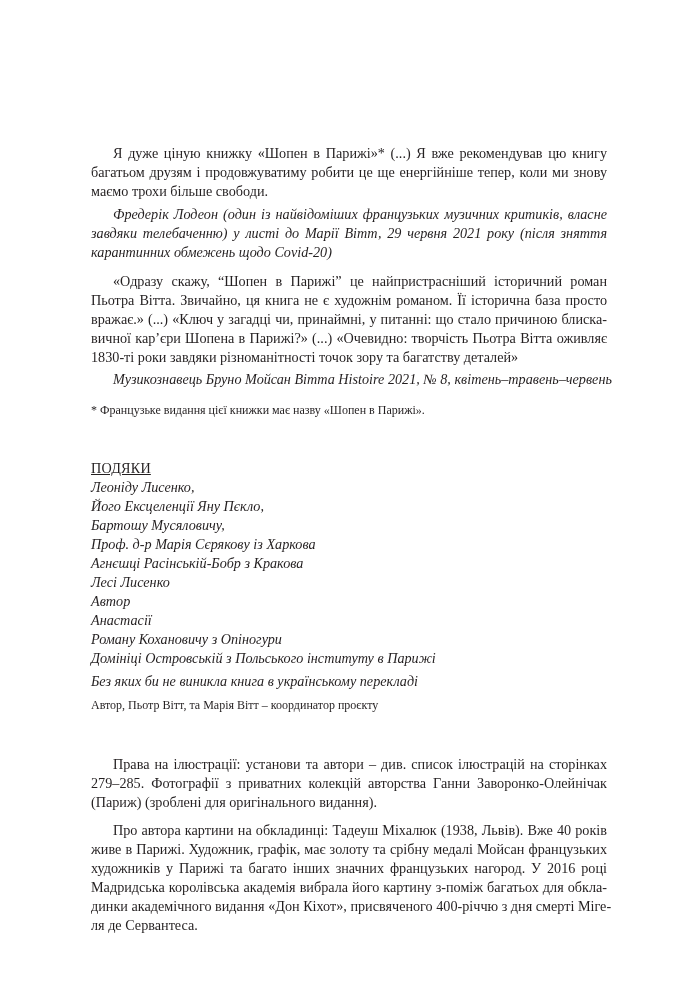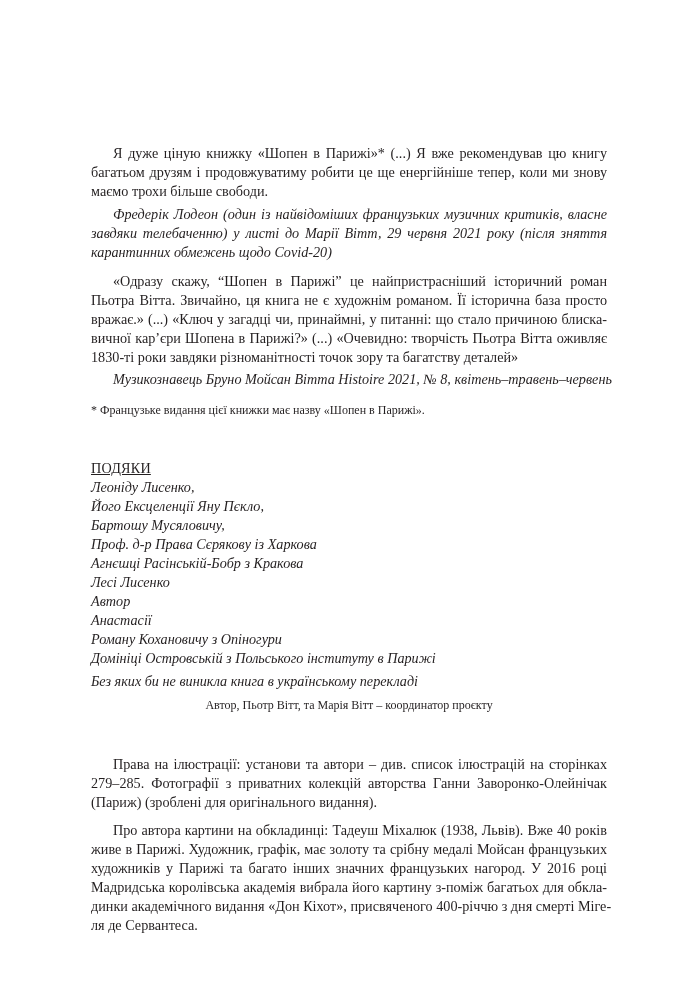--- a/index.html
+++ b/index.html
@@ -10,21 +10,21 @@
       font-size: 14.2px;
     }
     .page { position: absolute; left: 91px; top: 0; width: 516px; }
     .line {
       position: absolute; left: 0; width: 516px;
       white-space: nowrap; line-height: 18px; height: 18px; margin-top: 46px;
     }
     .j { text-align: justify; text-align-last: justify; }
     .ind { left: 22px; width: 494px; }
     .it { font-style: italic; }
-    .right { text-align: center; }
+    .right { text-align: left; }
     .heading { letter-spacing: 0.2px; text-decoration: underline; }
     .small { font-size: 12px; }
   </style>
 </head>
 <body>
 
 <div class="page">
 
   <div>
     <div class="line j ind" style="top:98px">Я дуже ціную книжку «Шопен в Парижі»* (...) Я вже рекомендував цю книгу</div>
@@ -46,21 +46,21 @@
   </div>
   <div class="line j ind it" style="top:324px">Музикознавець Бруно Мойсан Вітта Histoire 2021, № 8, квітень–травень–червень</div>
 
   <div class="line small" style="top:355px">* Французьке видання цієї книжки має назву «Шопен в Парижі».</div>
 
   <div>
     <div class="line heading" style="top:413px">ПОДЯКИ</div>
     <div class="line it" style="top:432px">Леоніду Лисенко,</div>
     <div class="line it" style="top:451px">Його Ексцеленції Яну Пєкло,</div>
     <div class="line it" style="top:470px">Бартошу Мусяловичу,</div>
-    <div class="line it" style="top:489px">Проф. д-р Права Сєрякову із Харкова</div>
+    <div class="line it" style="top:489px">Проф. д-р Марія Сєрякову із Харкова</div>
     <div class="line it" style="top:508px">Агнєшці Расінській-Бобр з Кракова</div>
     <div class="line it" style="top:527px">Лесі Лисенко</div>
     <div class="line it" style="top:546px">Автор</div>
     <div class="line it" style="top:565px">Анастасії</div>
     <div class="line it" style="top:584px">Роману Кохановичу з Опінoгури</div>
     <div class="line it" style="top:603px">Домініці Островській з Польського інституту в Парижі</div>
     <div class="line it" style="top:626px">Без яких би не виникла книга в українському перекладі</div>
     <div class="line right small" style="top:650px">Автор, Пьотр Вітт, та Марія Вітт – координатор проєкту</div>
   </div>
 

